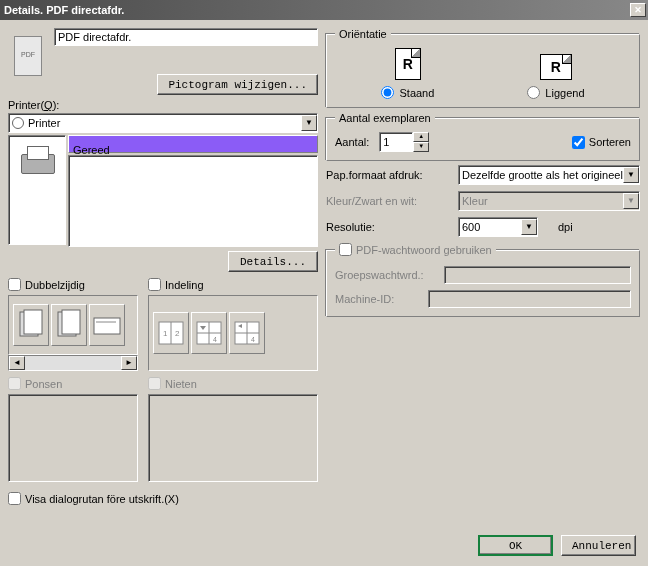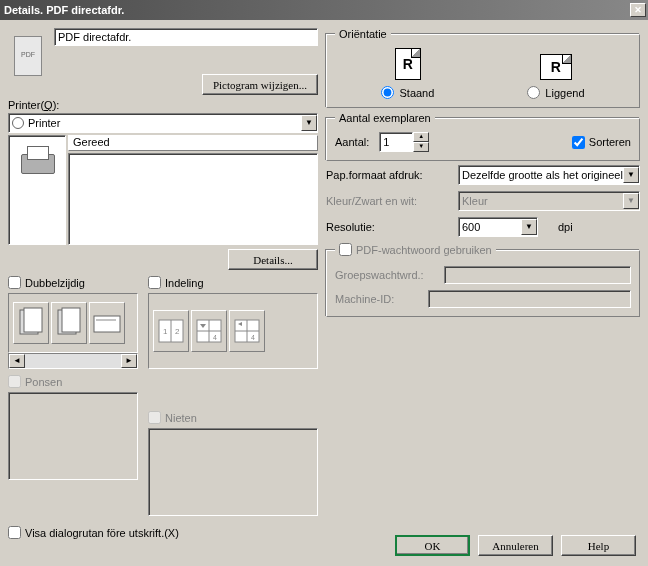--- a/index.html
+++ b/index.html
@@ -52,21 +52,21 @@
   font-family: inherit;
 }
 .textbox[disabled] { background: #d4d0c8; color: #808080; }
 .btn {
   background: #d4d0c8;
   border: 1px solid;
   border-color: #fff #404040 #404040 #fff;
   box-shadow: inset -1px -1px 0 #808080;
   padding: 2px 10px;
   font-size: 11px;
-  font-family: Liberation Serif, serif;
+  font-family: Liberation Mono, monospace;
   min-height: 21px;
 }
 .dropdown {
   width: 100%;
   height: 20px;
   background: #fff;
   border: 1px solid;
   border-color: #808080 #fff #fff #808080;
   box-shadow: inset 1px 1px 0 #404040;
   display: flex;
@@ -87,24 +87,24 @@
 .listbox {
   height: 110px;
   background: #fff;
   border: 1px solid;
   border-color: #808080 #fff #fff #808080;
   box-shadow: inset 1px 1px 0 #404040;
 }
 .status-lbl {
   width: calc(100% - 60px);
   height: 16px;
-  background: #ffffff;
+  background: #8b5cf6;
   border: 1px solid;
   border-color: #fff #808080 #808080 #fff;
-  padding: 0 4px;
+  padding: 8px 4px;
   margin-left: 60px;
 }
 fieldset {
   border: 1px solid #808080;
   border-top-color: #fff;
   border-left-color: #fff;
   box-shadow: -1px -1px 0 #808080;
   padding: 8px;
   margin-bottom: 4px;
   position: relative;
@@ -377,21 +377,21 @@
     </div>
 
     <div style="display:flex; gap:10px; margin-top:6px;">
       <div style="width:130px;">
         <label class="checkbox disabled-text">
           <input type="checkbox" disabled="" style=""> 
             <span>Ponsen</span>
         </label>
         <div class="panel-box" style="margin-top:2px;"></div>
       </div>
-      <div style="flex:1;margin-top:36px;">
+      <div style="flex:1;">
         <label class="checkbox disabled-text">
           <input type="checkbox" disabled="" style=""> 
             <span>Nieten</span>
         </label>
         <div class="panel-box" style="margin-top:2px;"></div>
       </div>
     </div>
 
     <label class="checkbox" style="margin-top:10px;">
       <input type="checkbox" style=""> 
@@ -481,14 +481,13 @@
         <span class="disabled-text" style="width:108px;">Machine-ID:</span>
         <input class="textbox" disabled="" style="">
       </div>
     </fieldset>
   </div>
 </div>
 
 <div class="footer-btns">
   <button class="btn" style="border:2px solid #15803d;">OK</button>
   <button class="btn">Annuleren</button>
-  <button class="btn">Help</button>
 </div>
 
 </body></html>

